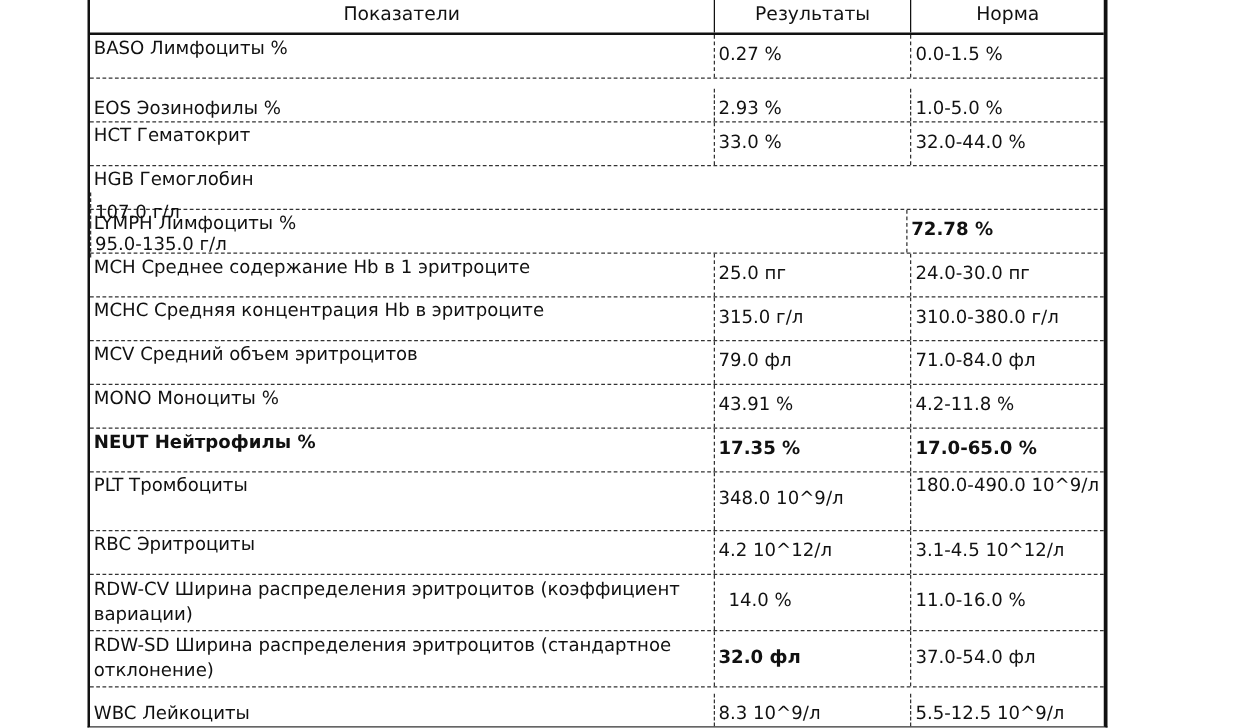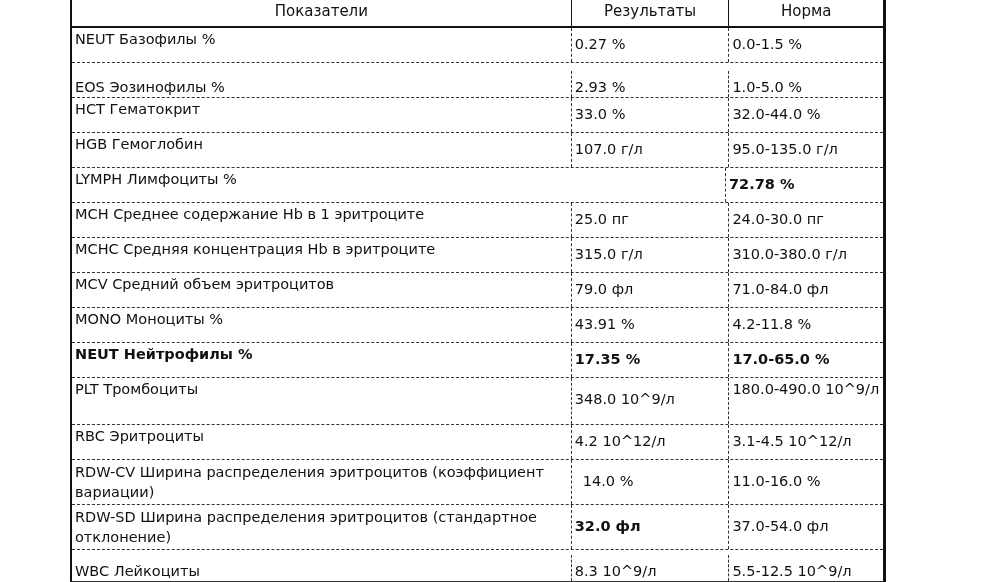--- a/index.html
+++ b/index.html
@@ -57,35 +57,35 @@
 <body>
 
 <div class="tbl">
   <div class="row header">
     <div class="cell c1">Показатели</div>
     <div class="cell c2">Результаты</div>
     <div class="cell c3">Норма</div>
   </div>
   <div id="rows">
       <div class="row" style="height: 35px;">
-        <div class="cell c1">NEUT Базофилы %</div>
+        <div class="cell c1">BASO Лимфоциты %</div>
         <div class="cell c2">0.27 %</div>
         <div class="cell c3">0.0-1.5 %</div>
       </div>
       <div class="row" style="height: 35px; align-items: flex-end;">
         <div class="cell c1">EOS Эозинофилы %</div>
         <div class="cell c2">2.93 %</div>
         <div class="cell c3">1.0-5.0 %</div>
       </div>
       <div class="row" style="height: 35px;">
         <div class="cell c1">HCT Гематокрит</div>
         <div class="cell c2">33.0 %</div>
         <div class="cell c3">32.0-44.0 %</div>
       </div>
-      <div class="row" style="height: 35px;">
+      <div class="row" style="height: 35px; flex-direction: column;">
         <div class="cell c1">HGB Гемоглобин</div>
         <div class="cell c2">107.0 г/л</div>
         <div class="cell c3">95.0-135.0 г/л</div>
       </div>
       <div class="row" style="height: 35px; justify-content: space-between;">
         <div class="cell c1">LYMPH Лимфоциты %</div>
         <div class="cell c2 bold">72.78 %</div>
       </div>
       <div class="row" style="height: 35px;">
         <div class="cell c1">MCH Среднее содержание Hb в 1 эритроците</div>

